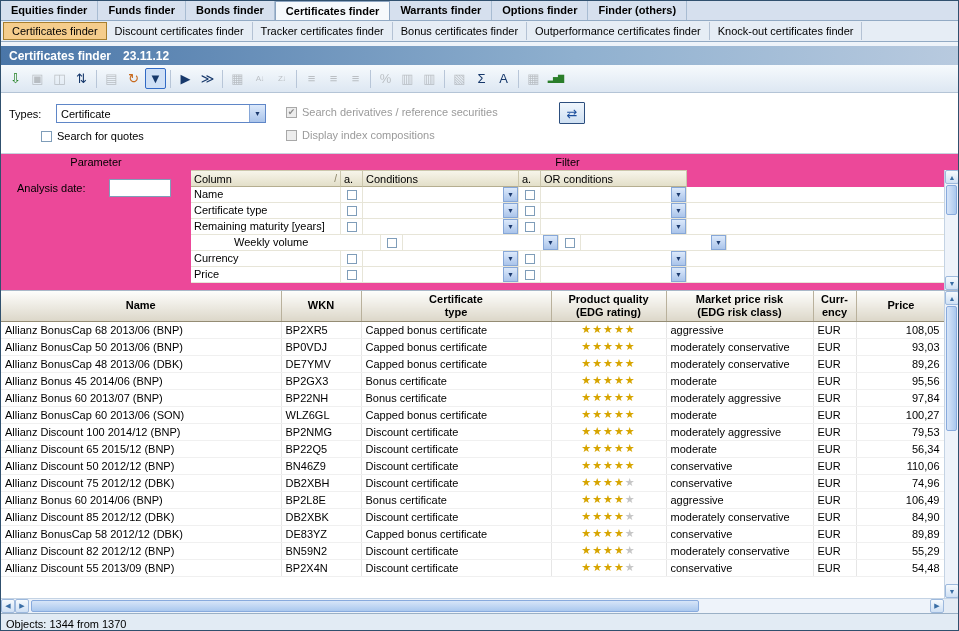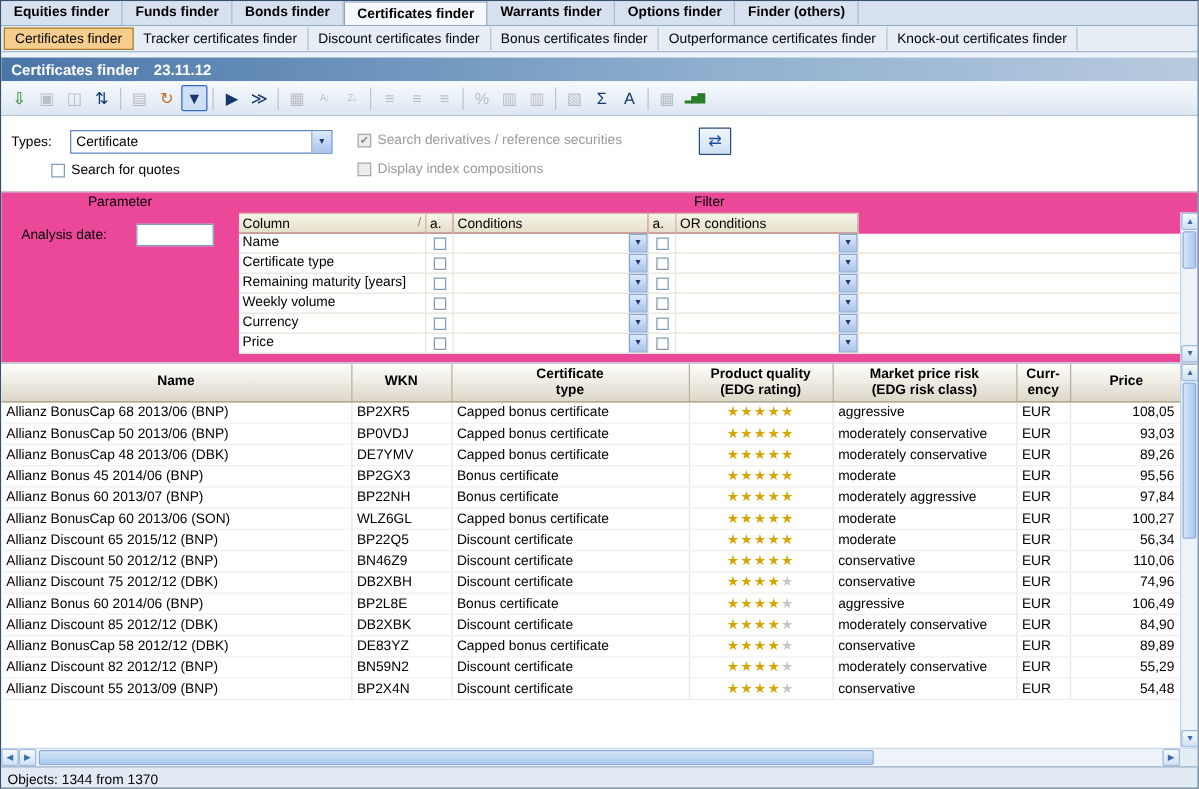--- a/index.html
+++ b/index.html
@@ -141,22 +141,22 @@
       <div class="top-tab">Funds finder</div>
       <div class="top-tab">Bonds finder</div>
       <div class="top-tab active">Certificates finder</div>
       <div class="top-tab">Warrants finder</div>
       <div class="top-tab">Options finder</div>
       <div class="top-tab">Finder (others)</div>
     </div>
 
   <div class="sub-tabs">
       <div class="sub-tab active">Certificates finder</div>
+      <div class="sub-tab">Discount certificates finder</div>
       <div class="sub-tab">Tracker certificates finder</div>
-      <div class="sub-tab">Discount certificates finder</div>
       <div class="sub-tab">Bonus certificates finder</div>
       <div class="sub-tab">Outperformance certificates finder</div>
       <div class="sub-tab">Knock-out certificates finder</div>
     </div>
 
   <div class="gap"></div>
 
   <div class="title-bar">
     <span>Certificates finder</span>
     <span>23.11.12</span>
@@ -282,21 +282,21 @@
               <span class="combo-btn">▼</span>
             </div>
             <div class="f-cb-cell" style="width: 22px;">
               <span class="cb"></span>
             </div>
             <div class="f-combo-cell" style="width: 146px;">
               <span class="combo-btn">▼</span>
             </div>
           </div>
           <div class="f-row">
-            <div class="f-label" style="width: 150px;">Weekly volume</div>
+            <div class="f-label" style="width: 150px; margin-left: 40px;">Weekly volume</div>
             <div class="f-cb-cell" style="width: 22px;">
               <span class="cb"></span>
             </div>
             <div class="f-combo-cell" style="width: 156px;">
               <span class="combo-btn">▼</span>
             </div>
             <div class="f-cb-cell" style="width: 22px;">
               <span class="cb"></span>
             </div>
             <div class="f-combo-cell" style="width: 146px;">
@@ -419,20 +419,29 @@
           <tr>
             <td>Allianz BonusCap 60 2013/06 (SON)</td>
             <td>WLZ6GL</td>
             <td>Capped bonus certificate</td>
             <td class="stars-cell"><span style="color: rgb(215, 165, 0);">★★★★★</span><span style="color: rgb(198, 198, 198);"></span></td>
             <td>moderate</td>
             <td>EUR</td>
             <td class="num">100,27</td>
           </tr>
           <tr>
+            <td>Allianz Discount 100 2014/12 (BNP)</td>
+            <td>BP2NMG</td>
+            <td>Discount certificate</td>
+            <td class="stars-cell"><span style="color: rgb(215, 165, 0);">★★★★★</span><span style="color: rgb(198, 198, 198);"></span></td>
+            <td>moderately aggressive</td>
+            <td>EUR</td>
+            <td class="num">79,53</td>
+          </tr>
+          <tr>
             <td>Allianz Discount 65 2015/12 (BNP)</td>
             <td>BP22Q5</td>
             <td>Discount certificate</td>
             <td class="stars-cell"><span style="color: rgb(215, 165, 0);">★★★★★</span><span style="color: rgb(198, 198, 198);"></span></td>
             <td>moderate</td>
             <td>EUR</td>
             <td class="num">56,34</td>
           </tr>
           <tr>
             <td>Allianz Discount 50 2012/12 (BNP)</td>

